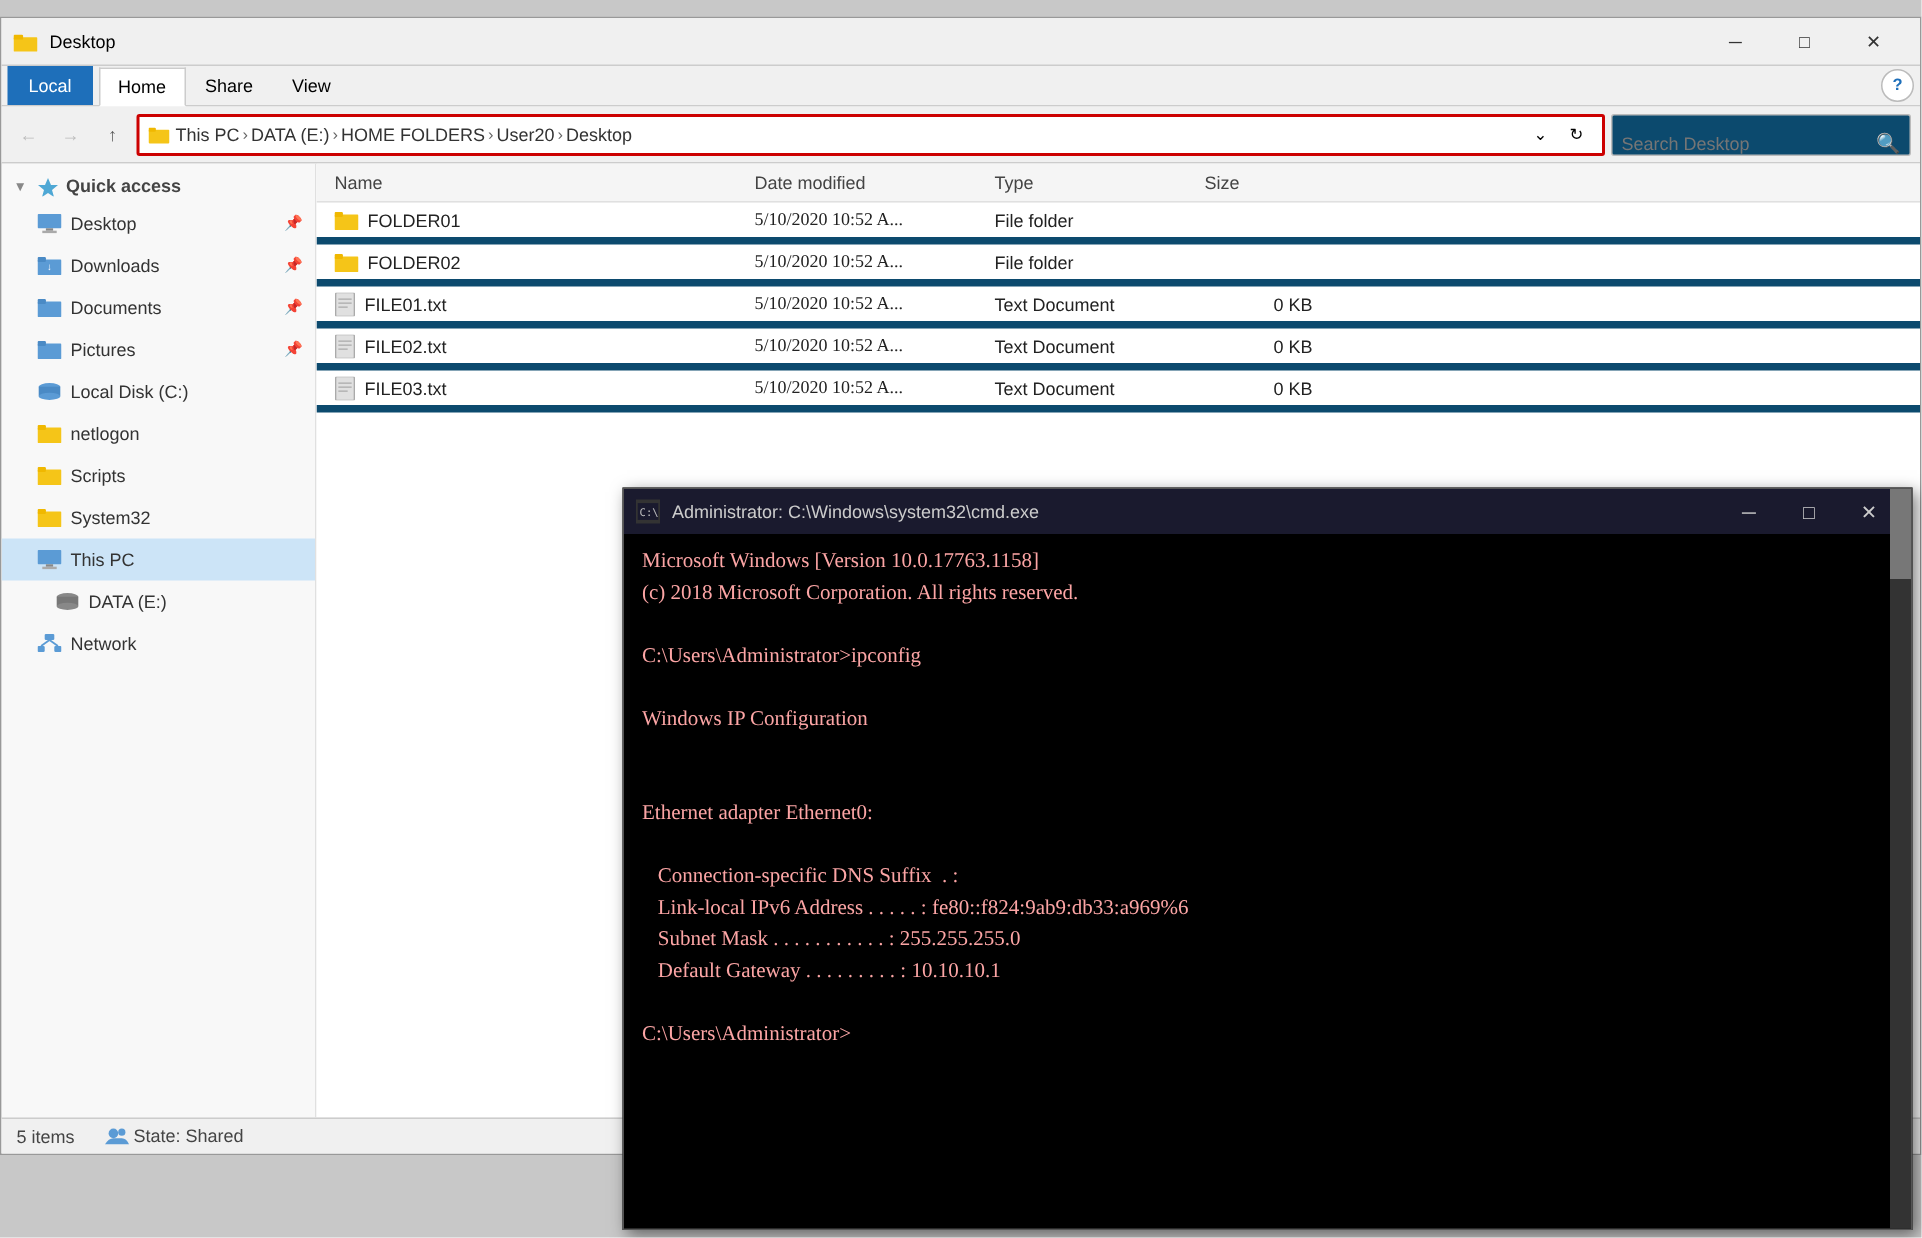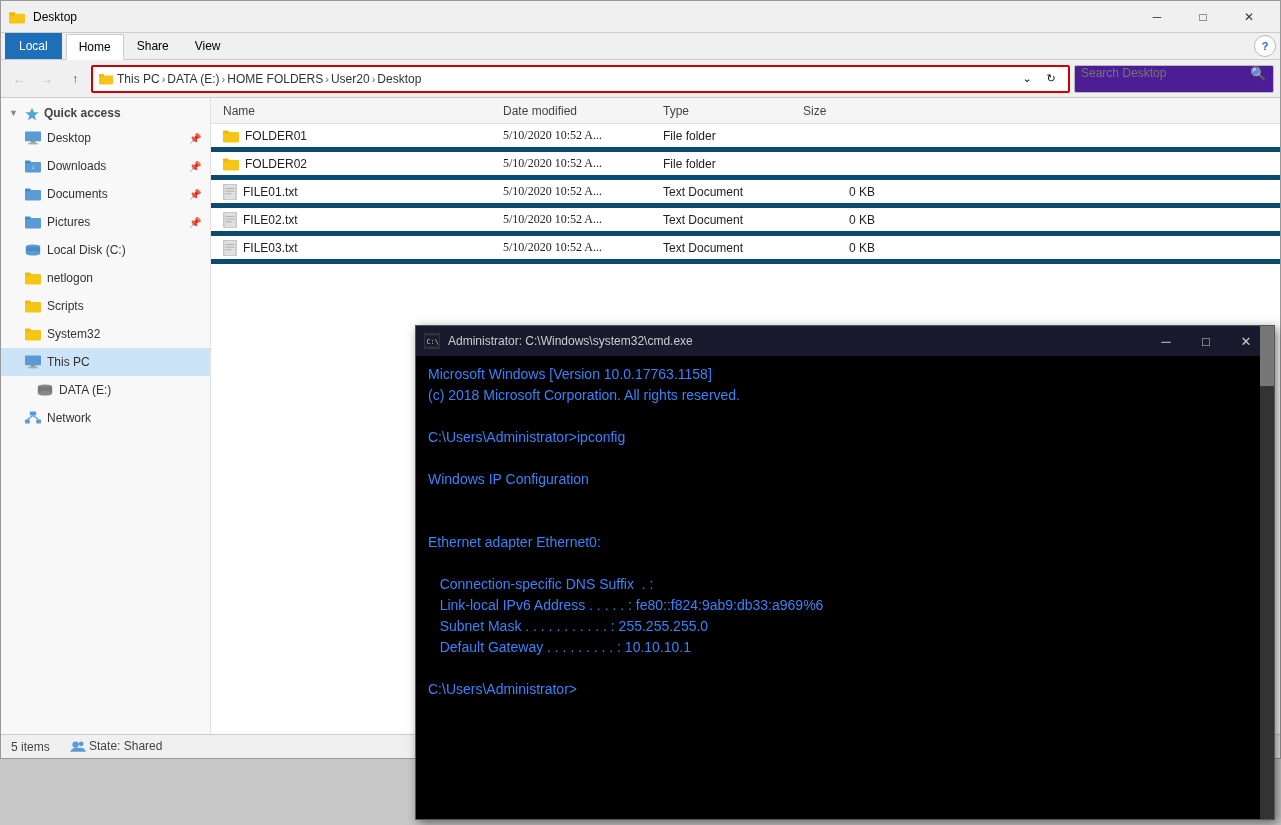--- a/index.html
+++ b/index.html
@@ -1,21 +1,21 @@
 <!DOCTYPE html>
 <html><head>
   <meta charset="utf-8">
   <style>
     * { margin: 0; padding: 0; box-sizing: border-box; }
     body { font-family: 'Segoe UI', sans-serif; font-size: 13px; background: #c8c8c8; width: 1281px; height: 825px; overflow: hidden; position: relative; }
 
     
     .explorer-window {
       position: absolute;
-      top: 0; left: 0;
+      top: 11px; left: 0;
       width: 1281px;
       height: 759px;
       background: #fff;
       border: 1px solid #999;
       display: flex;
       flex-direction: column;
     }
 
     
     .title-bar {
@@ -152,23 +152,23 @@
       border-radius: 2px;
       background: transparent;
     }
 
     .search-box {
       width: 200px;
       height: 28px;
       border: 1px solid #bbb;
       border-radius: 2px;
       display: flex;
-      align-items: flex-start;
+      align-items: flex-end;
       padding: 0 6px;
-      background: #4c1d95;
+      background: #0c4a6e;
       gap: 0;
     }
     .search-box input {
       border: none;
       outline: none;
       font-size: 12px;
       flex: 1;
       background: transparent;
       color: #999;
     }
@@ -344,23 +344,23 @@
       font-size: 13px;
       cursor: pointer;
       color: #ccc;
       background: transparent;
       border: none;
     }
 
     .cmd-content {
       flex: 1;
       padding: 8px 12px;
-      font-family: Liberation Sans, sans-serif;
+      font-family: Liberation Serif, serif;
       font-size: 14px;
-      color: #3b82f6;
+      color: #fca5a5;
       overflow-y: auto;
       line-height: 1.5;
       position: relative;
     }
     .cmd-line { white-space: pre; }
     .cmd-blank { height: 1.5em; }
 
     
     .ipv4-highlight {
       display: inline;

